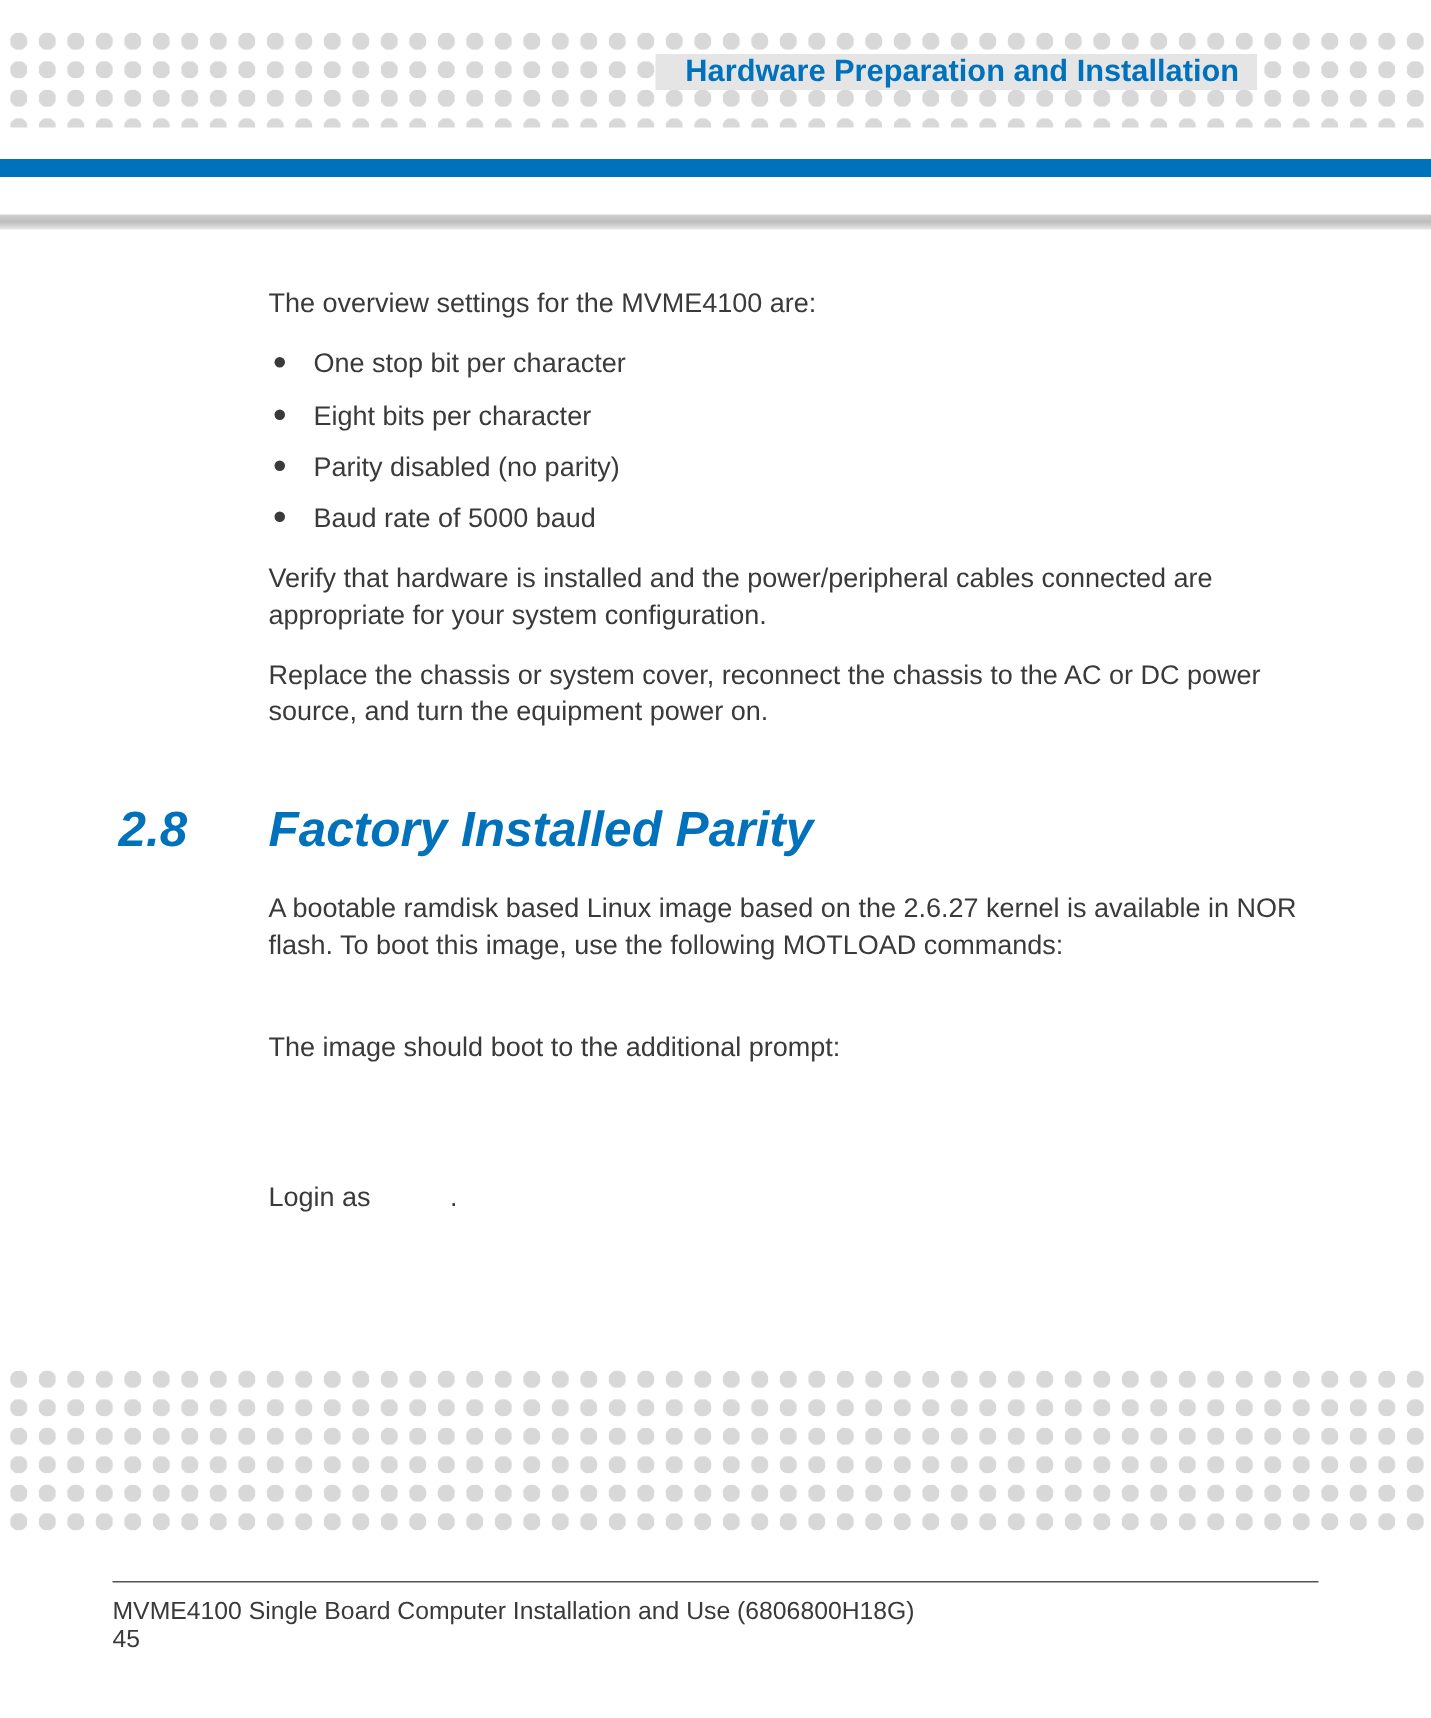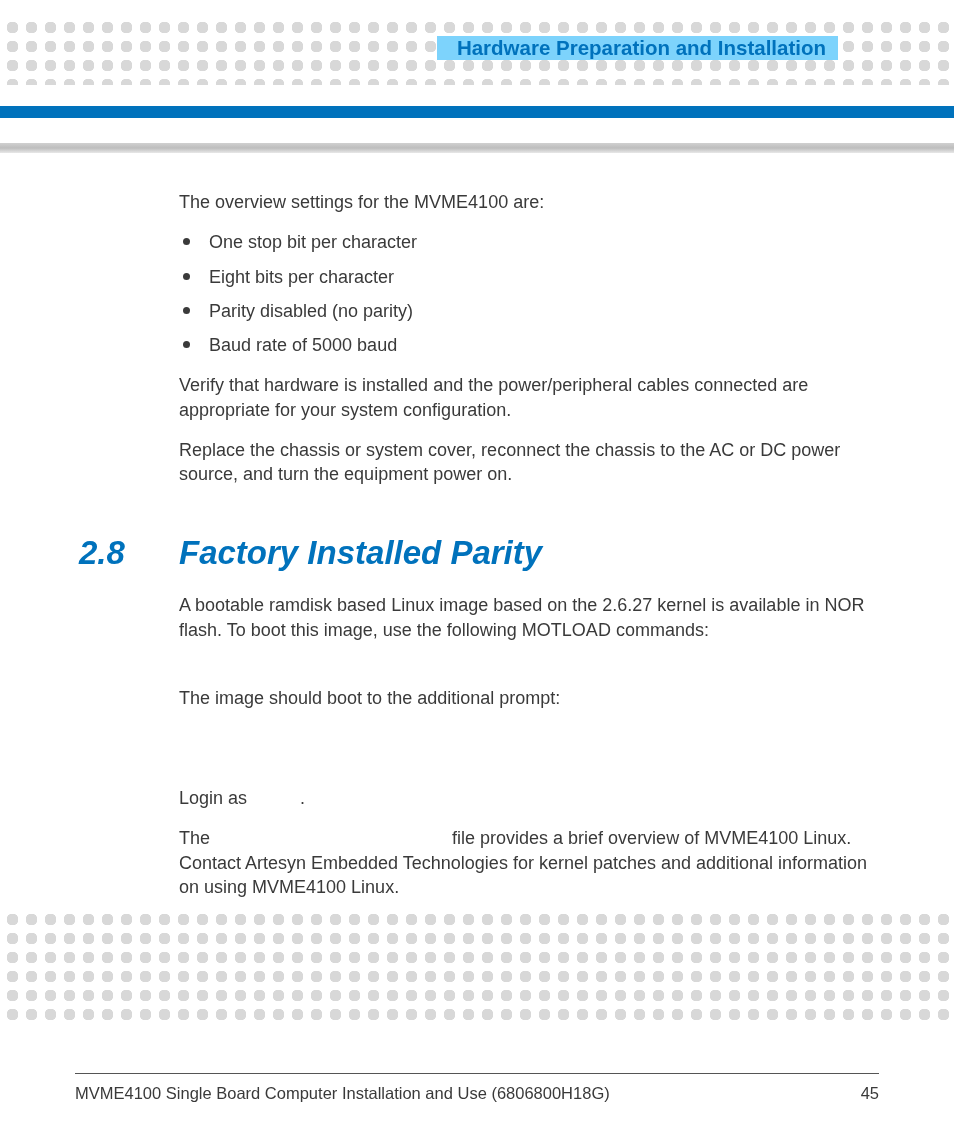--- a/index.html
+++ b/index.html
@@ -23,21 +23,21 @@
     background-image: radial-gradient(#d8d8d8 43%, transparent 44%);
     background-size: 19px 19px;
     background-position: 3px 3px;
     z-index: 0;
   }
   .header-title-wrap {
     position: absolute;
     top: 36px;
     right: 116px;
     z-index: 2;
-    background: #7dd3fc;
+    background: #e5e5e5;
     padding: 0 12px 0 20px;
   }
   .header-title {
     color: #0072bc;
     font-weight: 700;
     font-size: 20.5px;
   }
   .blue-rule {
     position: absolute;
     top: 106px;
@@ -131,20 +131,21 @@
     right: 75px;
     border-top: 1px solid #555;
     padding-top: 10px;
     display: flex;
     justify-content: space-between;
     align-items: baseline;
     font-size: 16.5px;
     color: #3a3a3a;
     z-index: 3;
     background: #fff;
+    flex-direction: column;
   }
   .footer-left { }
   .footer-right { }
   
   .footer-bg {
     position: absolute;
     bottom: 0;
     left: 0; right: 0;
     height: 95px;
     background: #fff;
@@ -184,23 +185,20 @@
   <div class="gap-small"></div>
 
   <p class="para">The image should boot to the additional prompt:</p>
 
   <div class="gap-med"></div>
 
   <p class="para">
     <span>Login as </span><span style="display:inline-block;width:48px;"></span><span>.</span>
   </p>
 
-  <p class="para">
-    <span>The </span><span style="display:inline-block;width:232px;"></span><span> file provides a brief overview of MVME4100 Linux. Contact Artesyn Embedded Technologies for kernel patches and additional information on using MVME4100 Linux.</span>
-  </p>
 </div>
 
 <div class="dots-bottom"></div>
 <div class="footer-bg"></div>
 <div class="footer">
   <span class="footer-left">MVME4100 Single Board Computer Installation and Use (6806800H18G)</span>
   <span class="footer-right">45</span>
 </div>
 
 </body></html>

